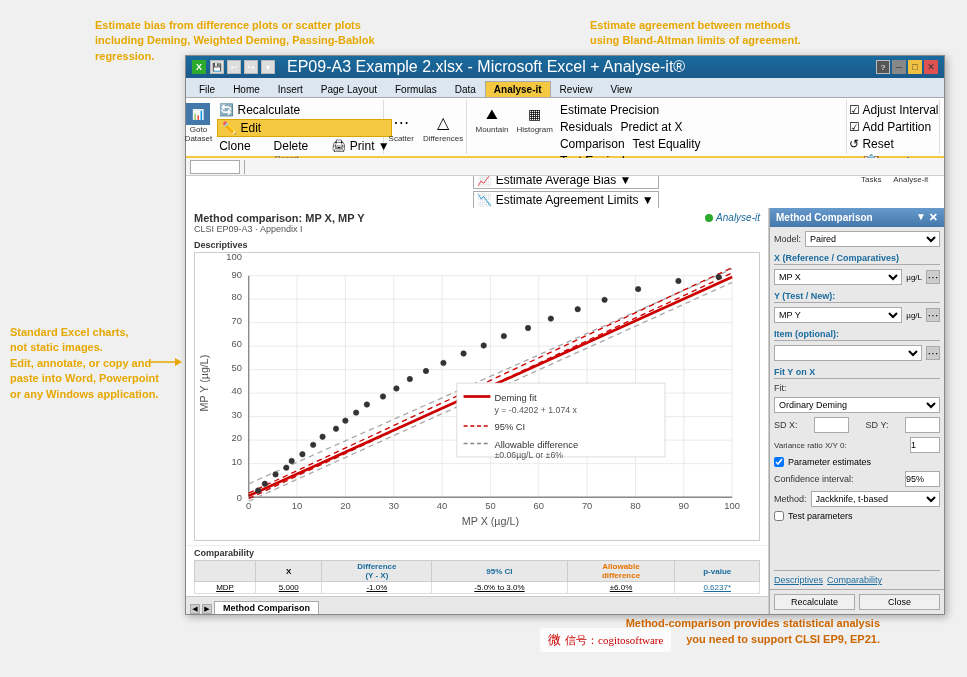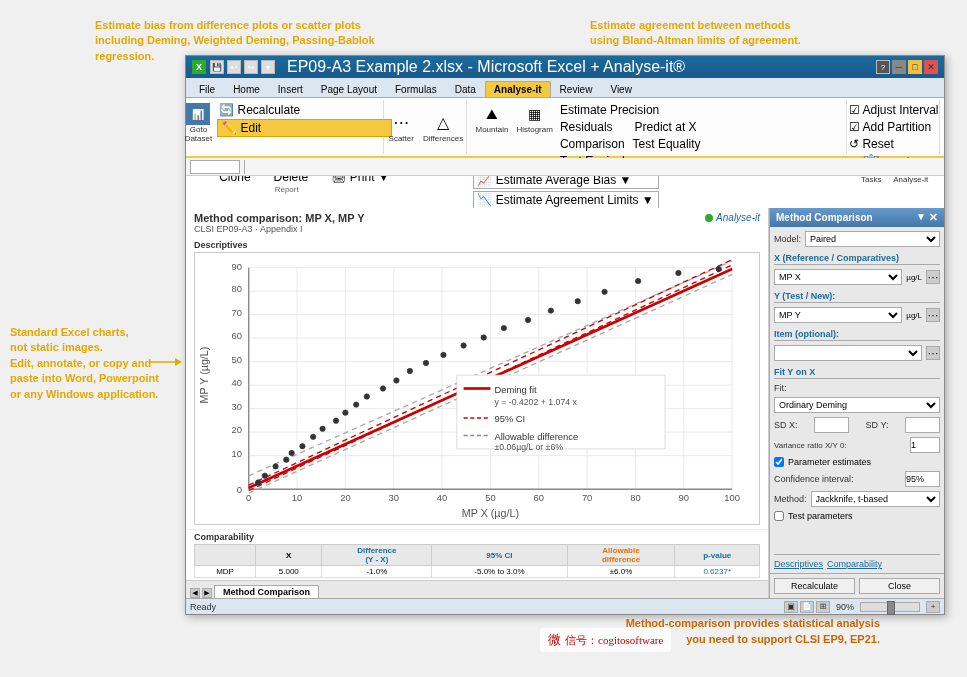--- a/index.html
+++ b/index.html
@@ -309,20 +309,21 @@
       background: #e8e8e8;
       border: 1px solid #ccc;
       padding: 1px 4px;
       text-align: center;
     }
 
     .comp-table td {
       border: 1px solid #ddd;
       padding: 1px 4px;
       text-align: center;
+      text-decoration: underline;
     }
 
     .comp-table .blue-text { color: #1a6b9e; }
     .comp-table .orange-text { color: #e67300; }
 
     
     .sheet-tabs {
       height: 18px;
       background: #e8e8e8;
       display: flex;
@@ -596,21 +597,21 @@
 
     <div class="ribbon-group">
       <div style="display:flex; gap:2px; align-items:flex-start; flex:1;">
         <div class="ribbon-btn-large">
           <div class="icon-box" style="background:#4477aa; color:white; font-size:10px;">📊</div>
           <div class="btn-label">Goto<br>Dataset</div>
         </div>
         <div style="display:flex; flex-direction:column; gap:1px; justify-content:center;">
           <div class="ribbon-btn-small">🔄 Recalculate</div>
           <div class="ribbon-btn-small" style="background:#f5c842; padding:1px 4px; border:1px solid #daa500;">✏️ Edit</div>
-          <div style="display:flex; gap:19px;margin-top:31px;">
+          <div style="display:flex; gap:19px;">
             <div class="ribbon-btn-small">Clone</div>
             <div class="ribbon-btn-small">Delete</div>
             <div class="ribbon-btn-small">🖨 Print ▼</div>
           </div>
         </div>
       </div>
       <div class="ribbon-group-label">Report</div>
     </div>
 
     <div class="ribbon-group">
@@ -632,21 +633,21 @@
         <div class="ribbon-btn-large">
           <div class="icon-box" style="font-size:14px;">⛰</div>
           <div class="btn-label">Mountain</div>
         </div>
         <div class="ribbon-btn-large">
           <div class="icon-box" style="font-size:14px;">▦</div>
           <div class="btn-label">Histogram</div>
         </div>
         <div style="display:flex; flex-direction:column; gap:1px; justify-content:space-around;">
           <div class="ribbon-btn-small">Estimate Precision</div>
-          <div style="display:flex; gap:18px;">
+          <div style="display:flex; gap:4px;">
             <div class="ribbon-btn-small">Residuals</div>
             <div class="ribbon-btn-small">Predict at X</div>
           </div>
           <div style="display:flex; gap:4px;">
             <div class="ribbon-btn-small">Comparison</div>
             <div class="ribbon-btn-small">Test Equality</div>
           </div>
           <div class="ribbon-btn-small">Test Equivalence</div>
         </div>
         <div style="display:flex; flex-direction:column; gap:2px; justify-content:center;">
@@ -944,29 +945,14 @@
       </div>
 
       <div class="panel-footer">
         <button class="panel-footer-btn">Recalculate</button>
         <button class="panel-footer-btn">Close</button>
       </div>
     </div>
 
   </div>
 
-  <div class="status-bar">
-    <span>Ready</span>
-    <div class="status-right">
-      <div style="display:flex; gap:2px;">
-        <div style="width:14px; height:12px; background:#ccc; border:1px solid #aaa; font-size:8px; display:flex; align-items:center; justify-content:center; cursor:pointer;">▣</div>
-        <div style="width:14px; height:12px; background:#ccc; border:1px solid #aaa; font-size:8px; display:flex; align-items:center; justify-content:center; cursor:pointer;">📄</div>
-        <div style="width:14px; height:12px; background:#ccc; border:1px solid #aaa; font-size:8px; display:flex; align-items:center; justify-content:center; cursor:pointer;">⊞</div>
-      </div>
-      <span>90%</span>
-      <div style="width:60px; height:10px; background:#ddd; border:1px solid #aaa; position:relative; cursor:pointer;">
-        <div style="position:absolute; left:45%; top:-2px; width:8px; height:14px; background:#888; border:1px solid #666;"></div>
-      </div>
-      <div style="width:14px; height:12px; background:#ccc; border:1px solid #aaa; font-size:8px; display:flex; align-items:center; justify-content:center; cursor:pointer;">+</div>
-    </div>
-  </div>
 
 </div>
 
 </body></html>

